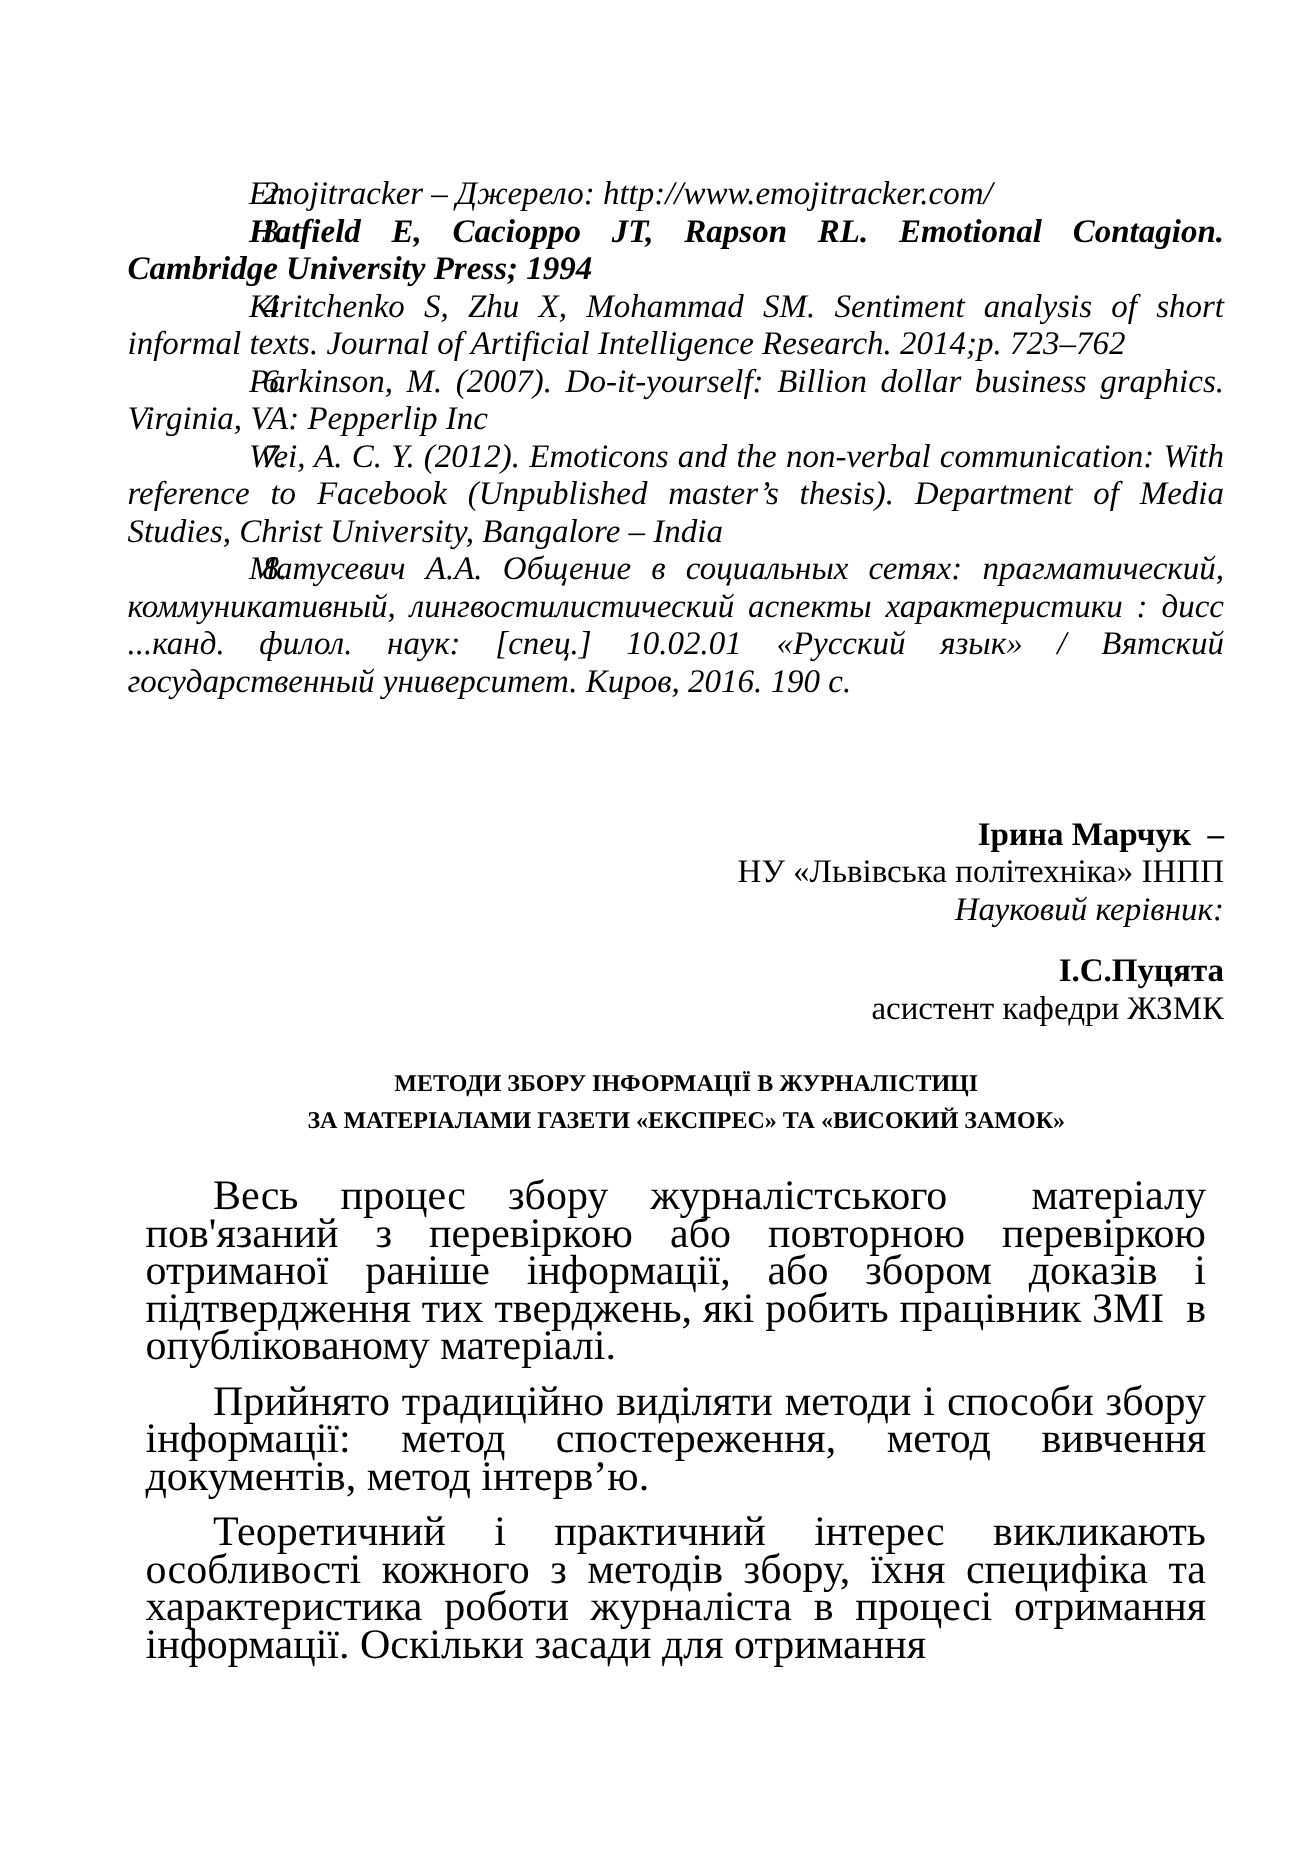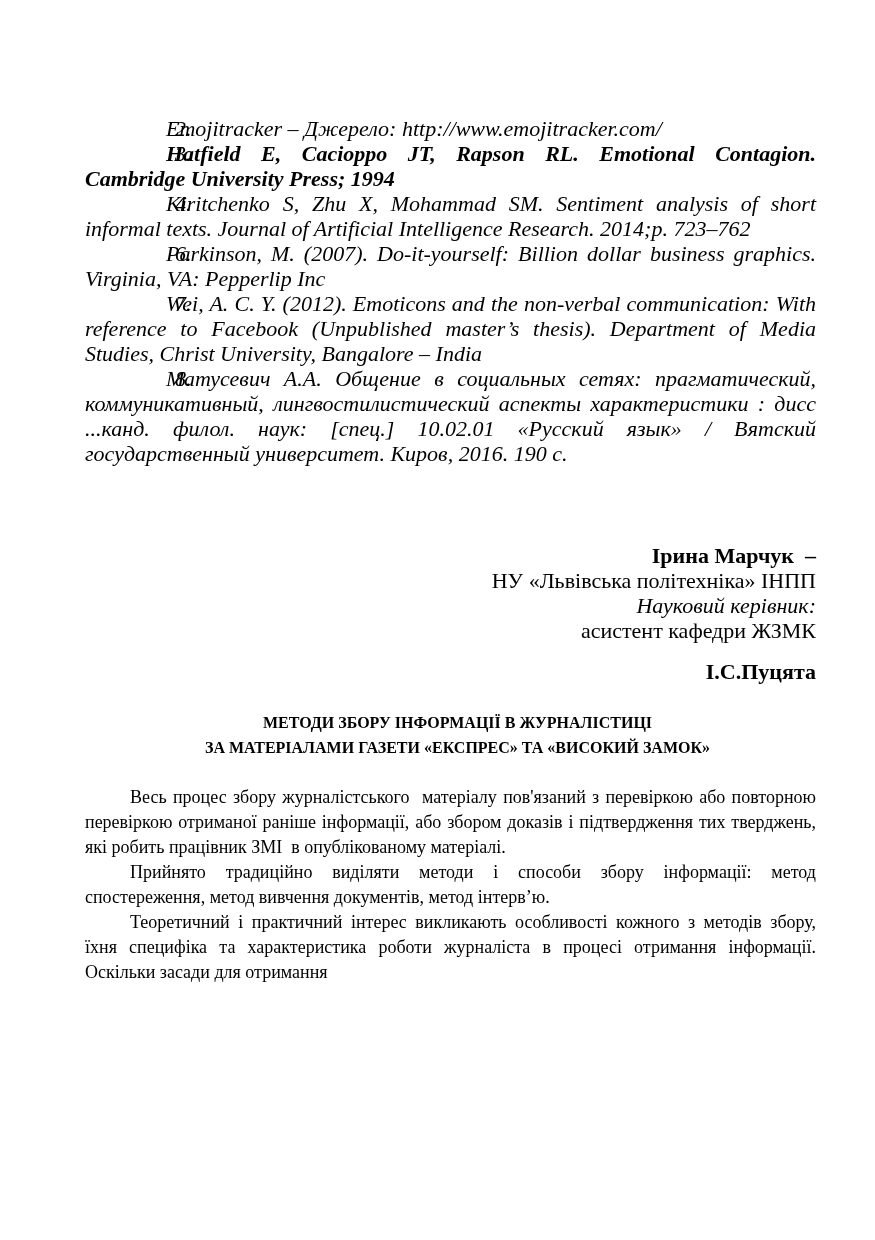--- a/index.html
+++ b/index.html
@@ -39,22 +39,22 @@
   .title { margin: 26px 0 0 14px; text-align: center; }
   .title .tline {
     font-size: 16px;
     line-height: 25px;
     font-weight: 700;
     white-space: nowrap;
   }
 
   .bodytext { margin-top: 25px; }
   .bodytext p {
-    margin: 0;
-    font-size: 18px;
+    margin: 12px;
+    font-size: 28px;
     line-height: 25px;
     text-align: justify;
     text-indent: 45px;
   }
 
   .pageno {
     margin-top: 28px;
     font-size: 22px;
     line-height: 25px;
     text-align: center;
@@ -71,22 +71,22 @@
     <p class="ref"><span class="num">4.</span><span class="rtext">Kiritchenko S, Zhu X, Mohammad SM. Sentiment analysis of short informal texts. Journal of Artificial Intelligence Research. 2014;p. 723–762</span></p>
     <p class="ref"><span class="num">6.</span><span class="rtext">Parkinson, M. (2007). Do-it-yourself: Billion dollar business graphics. Virginia, VA: Pepperlip Inc</span></p>
     <p class="ref"><span class="num">7.</span><span class="rtext">Wei, A. C. Y. (2012). Emoticons and the non-verbal communication: With reference to Facebook (Unpublished master’s thesis). Department of Media Studies, Christ University, Bangalore – India</span></p>
     <p class="ref"><span class="num">8.</span><span class="rtext">Матусевич А.А. Общение в социальных сетях: прагматический, коммуникативный, лингвостилистический аспекты характеристики : дисс ...канд. филол. наук: [спец.] 10.02.01 «Русский язык» / Вятский государственный университет. Киров, 2016. 190 с.</span></p>
   </div>
 
   <div class="author">
     <p class="line bold">Ірина Марчук&nbsp; –</p>
     <p class="line">НУ «Львівська політехніка» ІНПП</p>
     <p class="line italic">Науковий керівник:</p>
+    <p class="line bold">І.С.Пуцята</p>
     <p class="line">асистент кафедри ЖЗМК</p>
-    <p class="line bold">І.С.Пуцята</p>
   </div>
 
   <div class="title">
     <div class="tline">МЕТОДИ ЗБОРУ ІНФОРМАЦІЇ В ЖУРНАЛІСТИЦІ</div>
     <div class="tline">ЗА МАТЕРІАЛАМИ ГАЗЕТИ «ЕКСПРЕС» ТА «ВИСОКИЙ ЗАМОК»</div>
   </div>
 
   <div class="bodytext">
     <p>Весь процес збору журналістського&nbsp; матеріалу пов'язаний з перевіркою або повторною перевіркою отриманої раніше інформації, або збором доказів і підтвердження тих тверджень, які робить працівник ЗМІ&nbsp; в опублікованому матеріалі.</p>
     <p>Прийнято традиційно виділяти методи і способи збору інформа­ції: метод спостереження, метод вивчення документів, метод інтерв’ю.</p>

